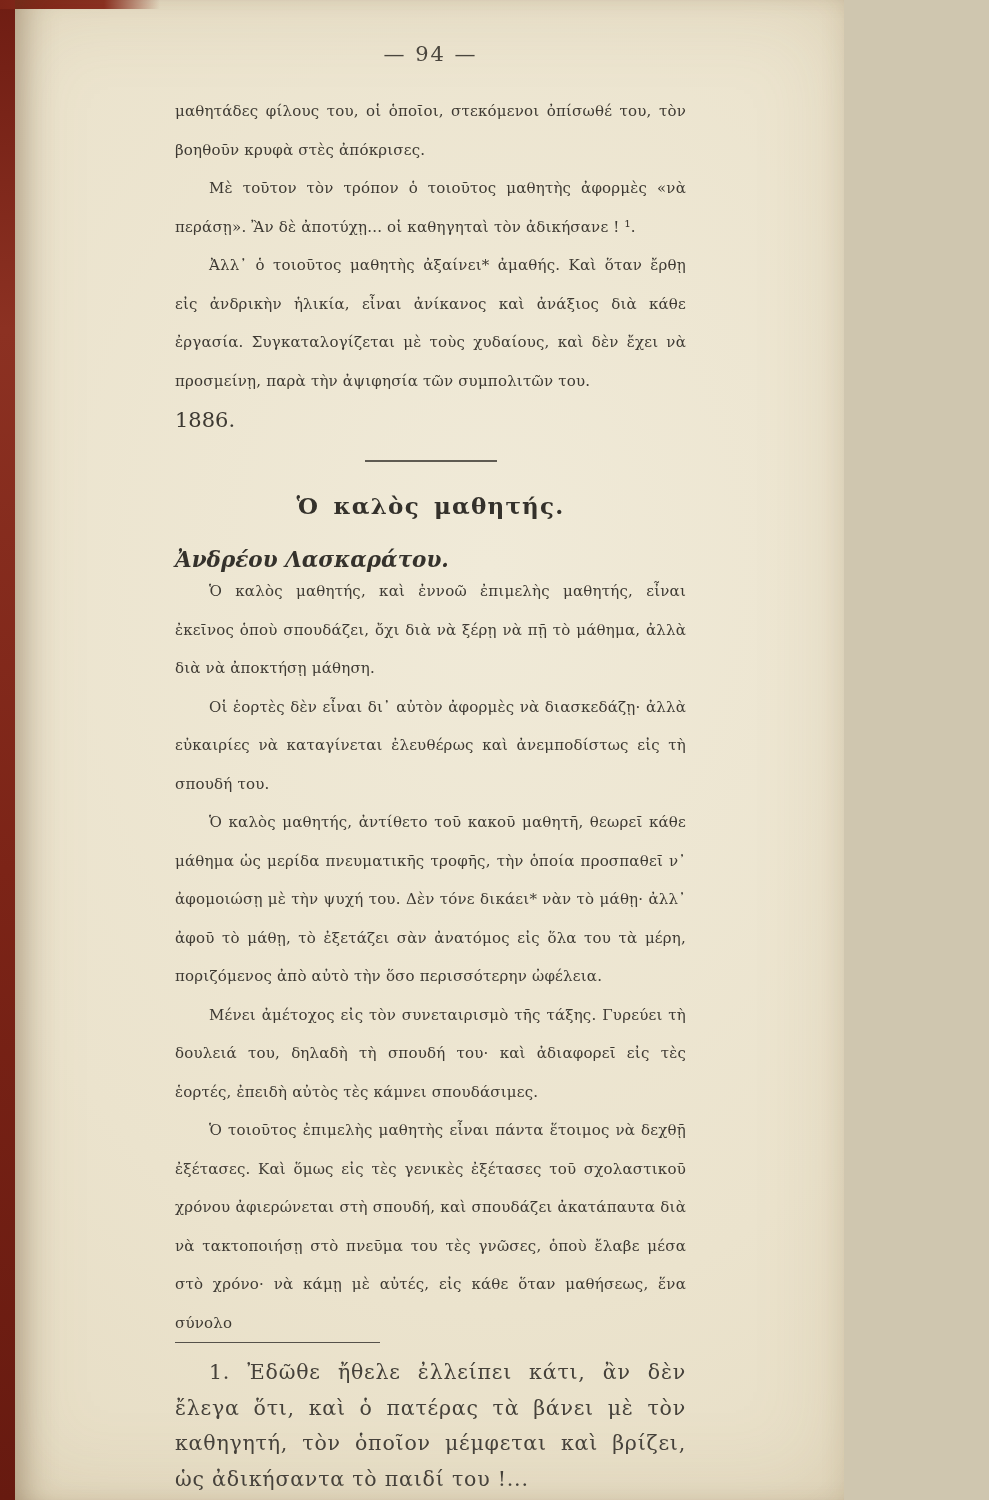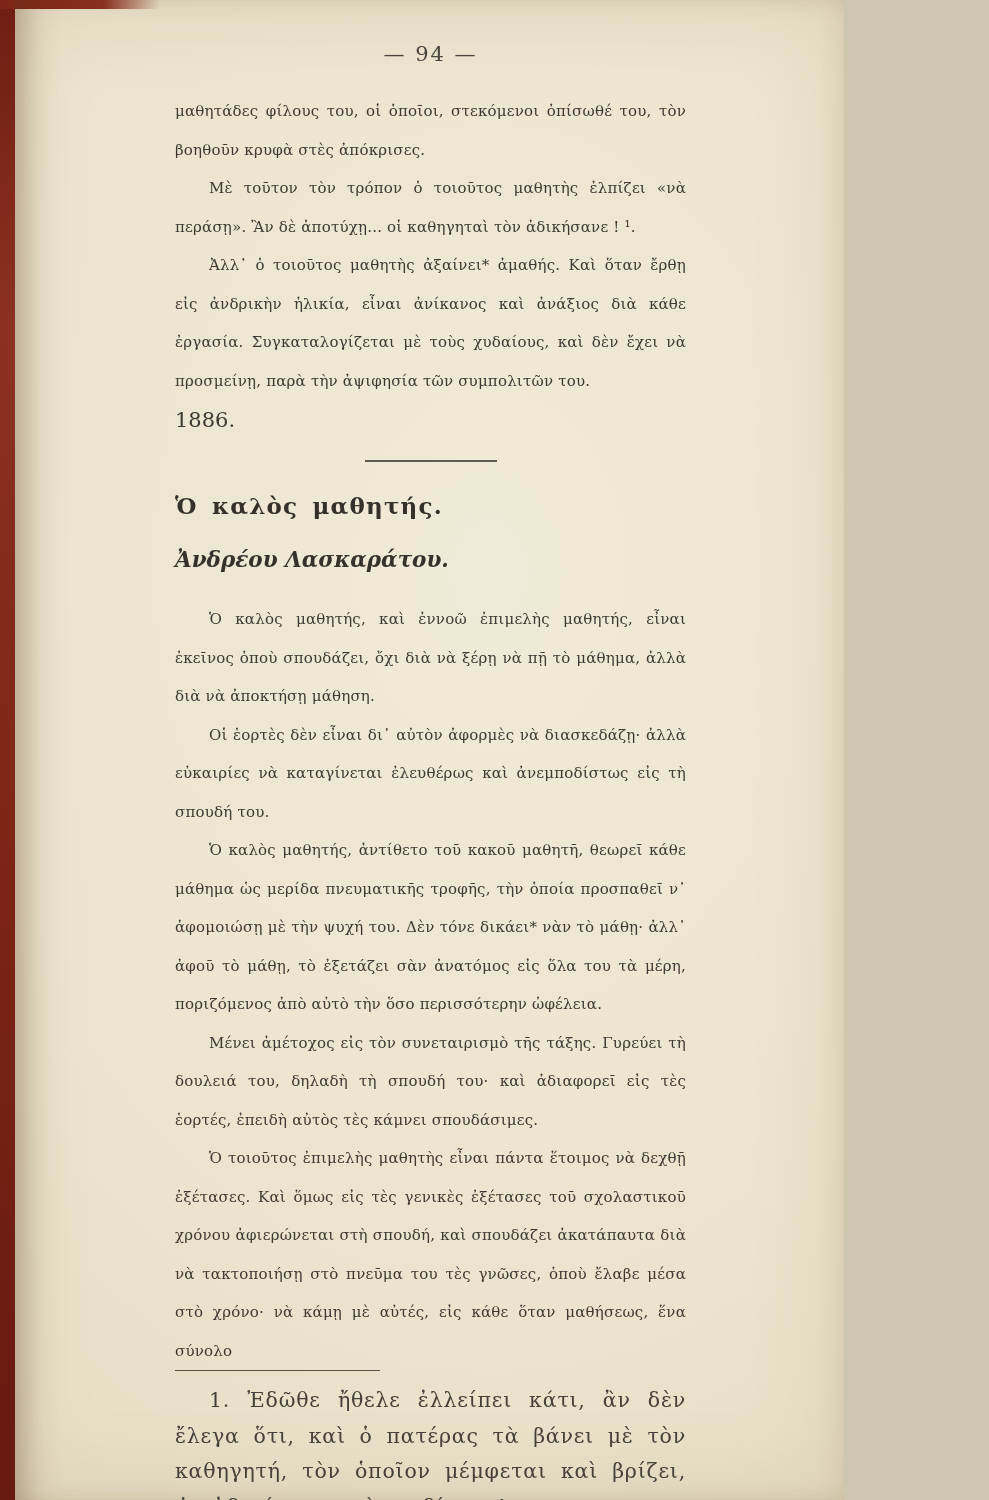--- a/index.html
+++ b/index.html
@@ -56,34 +56,34 @@
   }
   .divider {
     width: 132px;
     border-top: 2px solid #5f5b52;
     margin: 22px auto 0;
   }
   .title {
     margin-top: 30px;
     font-size: 23px;
     font-weight: bold;
-    text-align: left;
+    text-align: center;
     letter-spacing: 1.2px;
     word-spacing: 5px;
     color: #34312b;
   }
   .byline {
     margin-top: 28px;
     font-size: 21.5px;
     font-weight: bold;
     font-style: italic;
     padding-right: 4px;
     color: #35322c;
   }
-  .bodytext { margin-top: 28px; }
+  .bodytext { }
   .footnote-area {
     margin-top: auto;
     padding-bottom: 106px;
   }
   .footnote-rule {
     width: 205px;
     border-top: 1.6px solid #55514a;
   }
   .footnote {
     margin-top: 12px;
@@ -101,21 +101,21 @@
 <div class="scan">
   <div class="spine"></div>
   <div class="spine-top"></div>
 
   <div class="page-inner">
 
     <div class="pagenum">— 94 —</div>
 
     <section class="section">
       <p class="para continuation">μαθητάδες φίλους του, οἱ ὁποῖοι, στεκόμενοι ὀπίσωθέ του, τὸν βοηθοῦν κρυφὰ στὲς ἀπόκρισες.</p>
-      <p class="para">Μὲ τοῦτον τὸν τρόπον ὁ τοιοῦτος μαθητὴς ἐλπίζει «νὰ περάσῃ». Ἂν δὲ ἀποτύχῃ... οἱ καθηγηταὶ τὸν ἀδικήσανε ! ¹.</p>
+      <p class="para">Μὲ τοῦτον τὸν τρόπον ὁ τοιοῦτος μαθητὴς ἀφορμὲς «νὰ περάσῃ». Ἂν δὲ ἀποτύχῃ... οἱ καθηγηταὶ τὸν ἀδικήσανε ! ¹.</p>
       <p class="para">Ἀλλ᾽ ὁ τοιοῦτος μαθητὴς ἀξαίνει* ἀμαθής. Καὶ ὅταν ἔρθῃ εἰς ἀνδρικὴν ἡλικία, εἶναι ἀνίκανος καὶ ἀνάξιος διὰ κάθε ἐργασία. Συγκαταλογίζεται μὲ τοὺς χυδαίους, καὶ δὲν ἔχει νὰ προσμείνῃ, παρὰ τὴν ἀψιφησία τῶν συμπολιτῶν του.</p>
       <p class="date">1886.</p>
     </section>
 
     <div class="divider"></div>
 
     <section class="section">
       <h1 class="title">Ὁ καλὸς μαθητής.</h1>
       <div class="byline">Ἀνδρέου Λασκαράτου.</div>
       <div class="bodytext">

